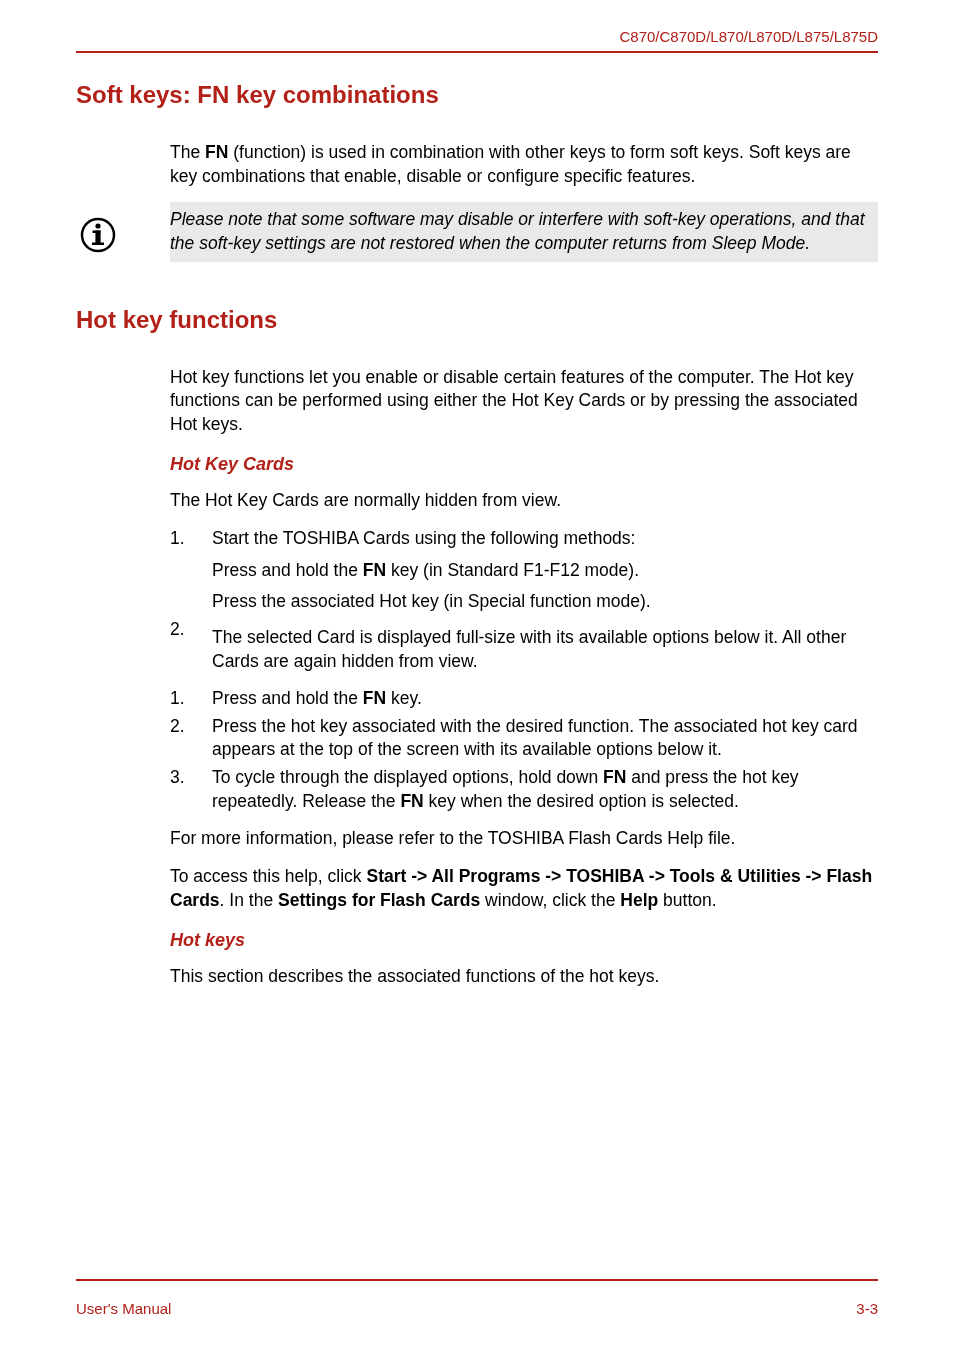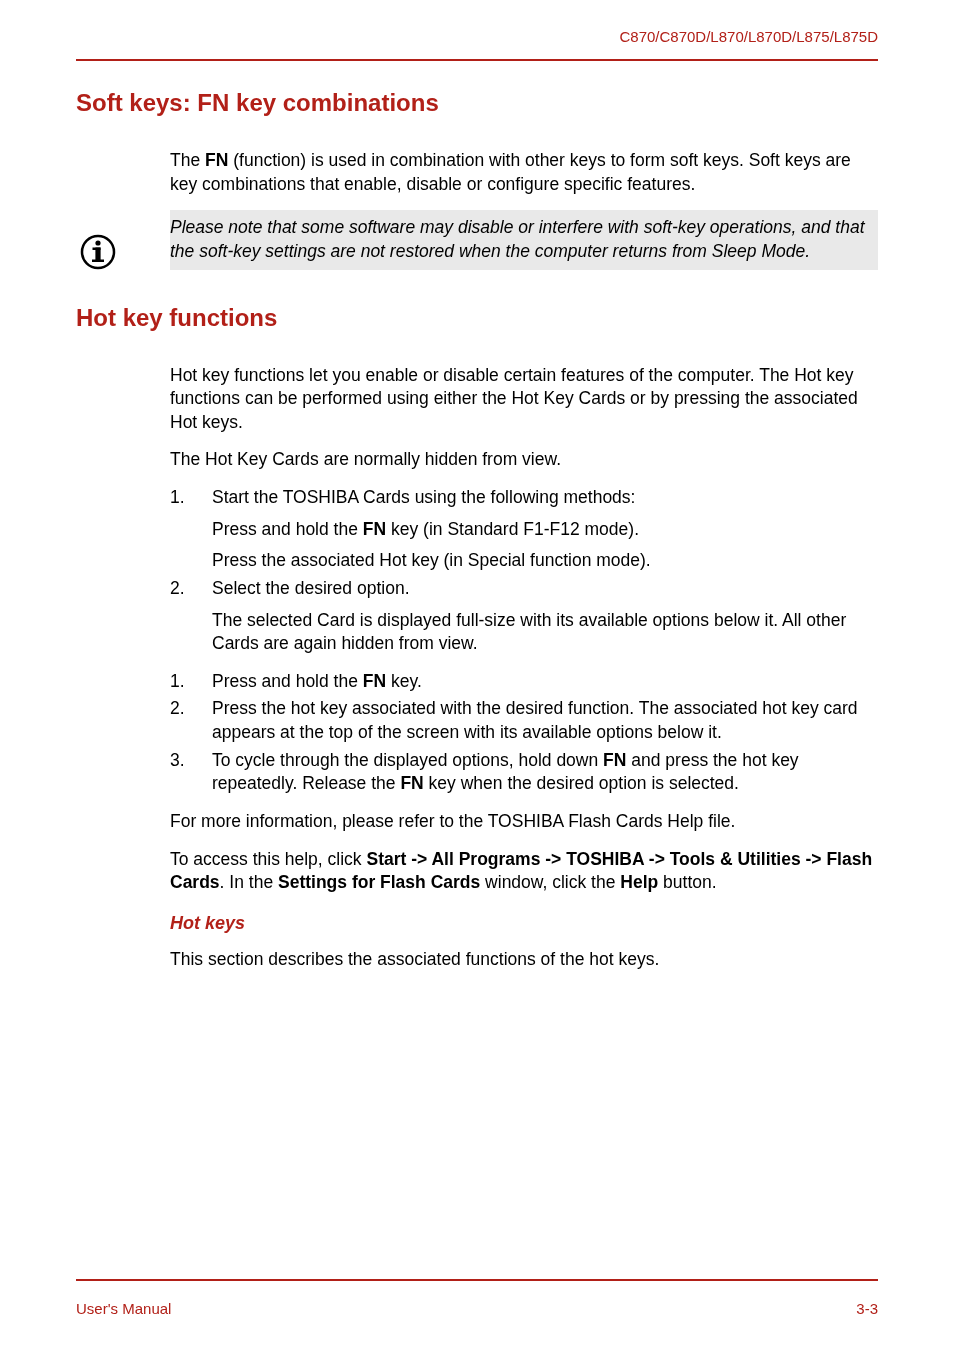--- a/index.html
+++ b/index.html
@@ -11,21 +11,21 @@
     position: relative;
   }
   .page {
     padding: 28px 76px 0 76px;
   }
   .header-line {
     color: #b22018;
     font-size: 15px;
     text-align: right;
     border-bottom: 2px solid #b22018;
-    padding-bottom: 14px;
+    padding-bottom: 6px;
     margin-bottom: 28px;
   }
   .h1 {
     color: #b22018;
     font-family: Arial, Helvetica, sans-serif;
     font-weight: bold;
     font-size: 24px;
     margin-bottom: 16px;
   }
   .h2 {
@@ -42,21 +42,21 @@
   }
   .para {
     font-size: 17.5px;
     line-height: 1.35;
     margin-bottom: 14px;
   }
   .bold { font-weight: bold; }
   .link { color: #1a6fb5; font-style: italic; }
   .note-row {
     display: flex;
-    align-items: flex-end;
+    align-items: center;
     margin: 6px 0 28px 0;
   }
   .note-icon-cell {
     width: 94px;
     flex: 0 0 94px;
     display: flex;
     justify-content: flex-start;
     padding-top: 6px;
     padding-left: 4px;
   }
@@ -81,21 +81,21 @@
   ol.num > li > .num-label {
     width: 42px;
     flex: 0 0 42px;
   }
   ol.num > li > .num-body {
     flex: 1;
   }
   .sub-para {
     margin-top: 8px;
   }
-  .section-gap { margin-top: 34px; }
+  .section-gap { margin-top: 44px; }
   .footer {
     position: absolute;
     bottom: 28px;
     left: 76px;
     right: 76px;
     border-top: 2px solid #b22018;
     padding-top: 19px;
     display: flex;
     justify-content: space-between;
     color: #b22018;
@@ -128,37 +128,37 @@
         <rect x="12" y="25.5" width="12" height="2.5" fill="#000"></rect>
       </svg>
     </div>
     <div class="note-text">Please note that some software may disable or interfere with soft-key operations, and that the soft-key settings are not restored when the computer returns from Sleep Mode.</div>
   </div>
 
   <div class="h1 section-gap">Hot key functions</div>
   <div class="body-block">
     <p class="para">Hot key functions let you enable or disable certain features of the computer. The Hot key functions can be performed using either the Hot Key Cards or by pressing the associated Hot keys.</p>
 
+    <div class="h2">Hot Key Cards</div>
     <p class="para">The Hot Key Cards are normally hidden from view.</p>
 
     <ol class="num">
       <li>
         <div class="num-label">1.</div>
         <div class="num-body">
           <div>Start the TOSHIBA Cards using the following methods:</div>
           <div class="sub-para">
             <span>Press and hold the </span><span class="bold">FN</span><span> key (in Standard F1-F12 mode).</span>
           </div>
           <div class="sub-para">Press the associated Hot key (in Special function mode).</div>
         </div>
       </li>
       <li>
         <div class="num-label">2.</div>
         <div class="num-body">
-          <div>Select the desired option.</div>
           <div class="sub-para">The selected Card is displayed full-size with its available options below it. All other Cards are again hidden from view.</div>
         </div>
       </li>
     </ol>
 
 
     <ol class="num">
       <li>
         <div class="num-label">1.</div>
         <div class="num-body">

